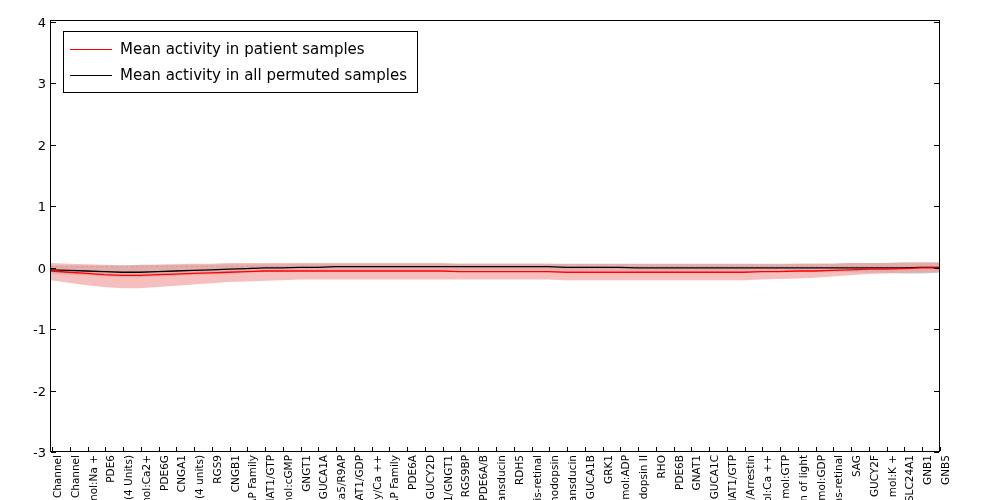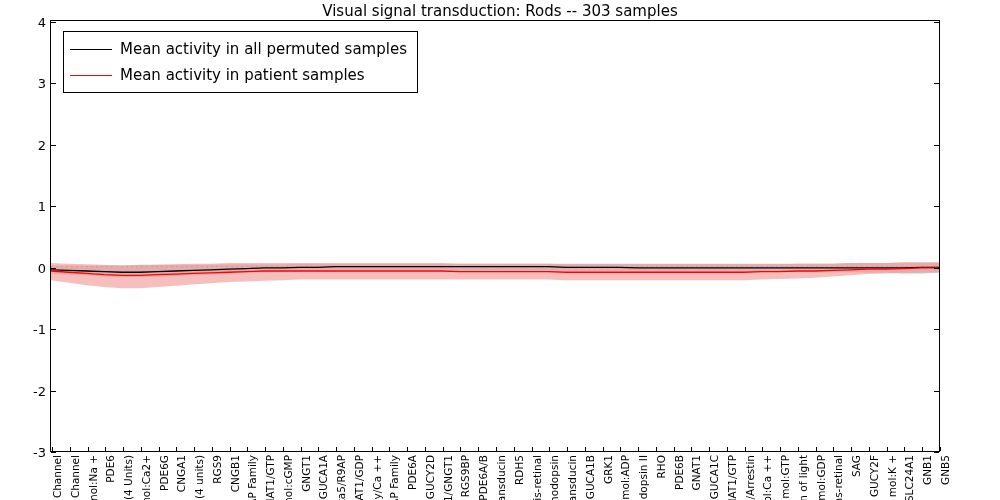--- a/index.html
+++ b/index.html
@@ -52,39 +52,38 @@
   .legline{width:42px;height:0;border-top-width:1.5px;border-top-style:solid;margin-right:8px;}
   .legtext{font-size:15px;color:#000;}
 
   svg.plot{position:absolute;left:0;top:0;width:100%;height:100%;display:block;}
 </style>
 </head>
 <body>
 
 <div id="root">
 
-  <div class="title">Visual signal transduction: Rods -- 303 samples</div>
 
   <div class="axes" id="axes">
     <svg class="plot" id="plotsvg" viewBox="0 0 888 430" preserveAspectRatio="none">
         <line x1="0" y1="245.71428571428572" x2="888" y2="245.71428571428572" stroke="#000" stroke-width="1" stroke-dasharray="2,3"></line>
         <path d="M0 244.4857142857143 L17.76 244.4857142857143 L35.52 244.4857142857143 L53.28 244.4857142857143 L71.04 244.4857142857143 L88.80000000000001 243.8714285714286 L106.56 243.8714285714286 L124.32000000000001 243.8714285714286 L142.08 243.8714285714286 L159.84 243.8714285714286 L177.60000000000002 243.25714285714287 L195.36 243.25714285714287 L213.12 243.25714285714287 L230.88 243.25714285714287 L248.64000000000001 242.64285714285717 L266.4 242.64285714285717 L284.16 242.64285714285717 L301.92 242.64285714285717 L319.68 242.64285714285717 L337.44 242.64285714285717 L355.20000000000005 242.64285714285717 L372.96 242.64285714285717 L390.72 242.64285714285717 L408.48 242.64285714285717 L426.24 242.64285714285717 L444 242.64285714285717 L461.76 242.64285714285717 L479.52000000000004 242.64285714285717 L497.28000000000003 242.64285714285717 L515.04 242.64285714285717 L532.8 242.64285714285717 L550.56 242.64285714285717 L568.32 242.64285714285717 L586.08 242.64285714285717 L603.84 242.64285714285717 L621.5999999999999 242.64285714285717 L639.36 242.64285714285717 L657.12 242.64285714285717 L674.88 242.64285714285717 L692.64 242.64285714285717 L710.4000000000001 242.64285714285717 L728.16 242.64285714285717 L745.92 242.64285714285717 L763.68 242.64285714285717 L781.44 242.64285714285717 L799.2 242.0285714285714 L816.96 242.0285714285714 L834.7199999999999 242.0285714285714 L852.48 241.4142857142857 L870.24 241.4142857142857 L888 241.4142857142857 L888 251.85714285714286 L870.24 252.47142857142856 L852.48 252.47142857142856 L834.7199999999999 251.85714285714286 L816.96 251.85714285714286 L799.2 251.24285714285713 L781.44 251.24285714285713 L763.68 251.24285714285713 L745.92 250.62857142857143 L728.16 250.62857142857143 L710.4000000000001 250.62857142857143 L692.64 250.62857142857143 L674.88 250.62857142857143 L657.12 250.62857142857143 L639.36 250.62857142857143 L621.5999999999999 250.62857142857143 L603.84 250.62857142857143 L586.08 250.62857142857143 L568.32 250.0142857142857 L550.56 250.0142857142857 L532.8 250.0142857142857 L515.04 250.0142857142857 L497.28000000000003 249.4 L479.52000000000004 249.4 L461.76 249.4 L444 249.4 L426.24 249.4 L408.48 249.4 L390.72 249.4 L372.96 249.4 L355.20000000000005 249.4 L337.44 249.4 L319.68 249.4 L301.92 249.4 L284.16 249.4 L266.4 250.0142857142857 L248.64000000000001 250.0142857142857 L230.88 250.62857142857143 L213.12 251.24285714285713 L195.36 251.85714285714286 L177.60000000000002 252.47142857142856 L159.84 253.7 L142.08 254.31428571428575 L124.32000000000001 254.92857142857142 L106.56 255.54285714285714 L88.80000000000001 256.15714285714284 L71.04 256.15714285714284 L53.28 255.54285714285714 L35.52 254.31428571428575 L17.76 253.7 L0 253.0857142857143 Z" fill="#b0b0b0" fill-opacity="0.75" stroke="none"></path>
         <path d="M0 242.0285714285714 L17.76 242.64285714285717 L35.52 243.25714285714287 L53.28 243.8714285714286 L71.04 244.4857142857143 L88.80000000000001 244.4857142857143 L106.56 243.8714285714286 L124.32000000000001 243.25714285714287 L142.08 242.64285714285717 L159.84 242.64285714285717 L177.60000000000002 242.0285714285714 L195.36 242.0285714285714 L213.12 242.0285714285714 L230.88 242.0285714285714 L248.64000000000001 242.0285714285714 L266.4 242.0285714285714 L284.16 242.0285714285714 L301.92 242.0285714285714 L319.68 242.0285714285714 L337.44 242.0285714285714 L355.20000000000005 242.0285714285714 L372.96 242.0285714285714 L390.72 242.0285714285714 L408.48 242.64285714285717 L426.24 242.64285714285717 L444 242.64285714285717 L461.76 242.64285714285717 L479.52000000000004 242.64285714285717 L497.28000000000003 242.64285714285717 L515.04 243.25714285714287 L532.8 243.25714285714287 L550.56 243.25714285714287 L568.32 243.25714285714287 L586.08 243.25714285714287 L603.84 243.25714285714287 L621.5999999999999 243.25714285714287 L639.36 243.25714285714287 L657.12 243.25714285714287 L674.88 243.25714285714287 L692.64 243.25714285714287 L710.4000000000001 243.25714285714287 L728.16 243.25714285714287 L745.92 242.64285714285717 L763.68 242.64285714285717 L781.44 242.64285714285717 L799.2 242.0285714285714 L816.96 242.0285714285714 L834.7199999999999 242.0285714285714 L852.48 241.4142857142857 L870.24 241.4142857142857 L888 241.4142857142857 L888 250.62857142857143 L870.24 251.24285714285713 L852.48 251.85714285714286 L834.7199999999999 252.47142857142856 L816.96 253.0857142857143 L799.2 254.31428571428575 L781.44 255.54285714285714 L763.68 256.7714285714286 L745.92 257.3857142857143 L728.16 258 L710.4000000000001 258.6142857142857 L692.64 259.2285714285714 L674.88 259.2285714285714 L657.12 259.2285714285714 L639.36 259.2285714285714 L621.5999999999999 259.2285714285714 L603.84 259.2285714285714 L586.08 259.2285714285714 L568.32 259.2285714285714 L550.56 259.2285714285714 L532.8 259.2285714285714 L515.04 259.2285714285714 L497.28000000000003 258.6142857142857 L479.52000000000004 258.6142857142857 L461.76 258.6142857142857 L444 258.6142857142857 L426.24 258.6142857142857 L408.48 258.6142857142857 L390.72 258.6142857142857 L372.96 258.6142857142857 L355.20000000000005 258.6142857142857 L337.44 258.6142857142857 L319.68 258.6142857142857 L301.92 258.6142857142857 L284.16 258.6142857142857 L266.4 258.6142857142857 L248.64000000000001 258.6142857142857 L230.88 259.2285714285714 L213.12 259.84285714285716 L195.36 260.4571428571429 L177.60000000000002 261.07142857142856 L159.84 262.29999999999995 L142.08 263.52857142857147 L124.32000000000001 264.75714285714287 L106.56 265.98571428571427 L88.80000000000001 267.2142857142857 L71.04 267.2142857142857 L53.28 265.98571428571427 L35.52 264.1428571428571 L17.76 261.6857142857143 L0 259.2285714285714 Z" fill="#f4a3a3" fill-opacity="0.7" stroke="none"></path>
         <path d="M0 248.78571428571428 L17.76 249.4 L35.52 250.0142857142857 L53.28 250.62857142857143 L71.04 251.24285714285713 L88.80000000000001 251.24285714285713 L106.56 250.62857142857143 L124.32000000000001 250.0142857142857 L142.08 249.4 L159.84 248.78571428571428 L177.60000000000002 248.17142857142855 L195.36 247.55714285714285 L213.12 246.94285714285715 L230.88 246.94285714285715 L248.64000000000001 246.32857142857142 L266.4 246.32857142857142 L284.16 245.71428571428572 L301.92 245.71428571428572 L319.68 245.71428571428572 L337.44 245.71428571428572 L355.20000000000005 245.71428571428572 L372.96 245.71428571428572 L390.72 245.71428571428572 L408.48 245.71428571428572 L426.24 245.71428571428572 L444 245.71428571428572 L461.76 245.71428571428572 L479.52000000000004 245.71428571428572 L497.28000000000003 245.71428571428572 L515.04 246.32857142857142 L532.8 246.32857142857142 L550.56 246.32857142857142 L568.32 246.32857142857142 L586.08 246.94285714285715 L603.84 246.94285714285715 L621.5999999999999 246.94285714285715 L639.36 246.94285714285715 L657.12 246.94285714285715 L674.88 246.94285714285715 L692.64 246.94285714285715 L710.4000000000001 246.94285714285715 L728.16 246.94285714285715 L745.92 246.94285714285715 L763.68 246.94285714285715 L781.44 246.94285714285715 L799.2 246.94285714285715 L816.96 246.94285714285715 L834.7199999999999 246.94285714285715 L852.48 246.94285714285715 L870.24 246.32857142857142 L888 246.32857142857142" fill="none" stroke="#000000" stroke-width="1.3"></path>
         <path d="M0 250.0142857142857 L17.76 251.24285714285713 L35.52 252.47142857142856 L53.28 253.7 L71.04 254.31428571428575 L88.80000000000001 254.31428571428575 L106.56 253.7 L124.32000000000001 253.0857142857143 L142.08 252.47142857142856 L159.84 251.85714285714286 L177.60000000000002 251.24285714285713 L195.36 250.62857142857143 L213.12 250.0142857142857 L230.88 250.0142857142857 L248.64000000000001 250.0142857142857 L266.4 250.0142857142857 L284.16 250.0142857142857 L301.92 250.0142857142857 L319.68 250.0142857142857 L337.44 250.0142857142857 L355.20000000000005 250.0142857142857 L372.96 250.0142857142857 L390.72 250.0142857142857 L408.48 250.62857142857143 L426.24 250.62857142857143 L444 250.62857142857143 L461.76 250.62857142857143 L479.52000000000004 250.62857142857143 L497.28000000000003 250.62857142857143 L515.04 251.24285714285713 L532.8 251.24285714285713 L550.56 251.24285714285713 L568.32 251.24285714285713 L586.08 251.24285714285713 L603.84 251.24285714285713 L621.5999999999999 251.24285714285713 L639.36 251.24285714285713 L657.12 251.24285714285713 L674.88 251.24285714285713 L692.64 251.24285714285713 L710.4000000000001 250.62857142857143 L728.16 250.62857142857143 L745.92 250.0142857142857 L763.68 250.0142857142857 L781.44 249.4 L799.2 248.78571428571428 L816.96 248.17142857142855 L834.7199999999999 248.17142857142855 L852.48 247.55714285714285 L870.24 246.94285714285715 L888 246.94285714285715" fill="none" stroke="#ff0000" stroke-width="1.3"></path>
       </svg>
 
     <div class="legend">
       <div class="legrow">
+        <span class="legline" id="legline1" style="border-top-color: rgb(255, 0, 0);"></span>
+        <span class="legtext">Mean activity in patient samples</span>
+      </div>
+      <div class="legrow">
         <span class="legline" id="legline0" style="border-top-color: rgb(0, 0, 0);"></span>
         <span class="legtext">Mean activity in all permuted samples</span>
-      </div>
-      <div class="legrow">
-        <span class="legline" id="legline1" style="border-top-color: rgb(255, 0, 0);"></span>
-        <span class="legtext">Mean activity in patient samples</span>
       </div>
     </div>
 
     <div id="yticks">
         <div class="ytick" style="top: 431px;">-3</div>
         <div class="ytickmark" style="top: 431px;"></div>
         <div class="ytickmark right" style="top: 431px;"></div>
         <div class="ytick" style="top: 369.571px;">-2</div>
         <div class="ytickmark" style="top: 369.571px;"></div>
         <div class="ytickmark right" style="top: 369.571px;"></div>

